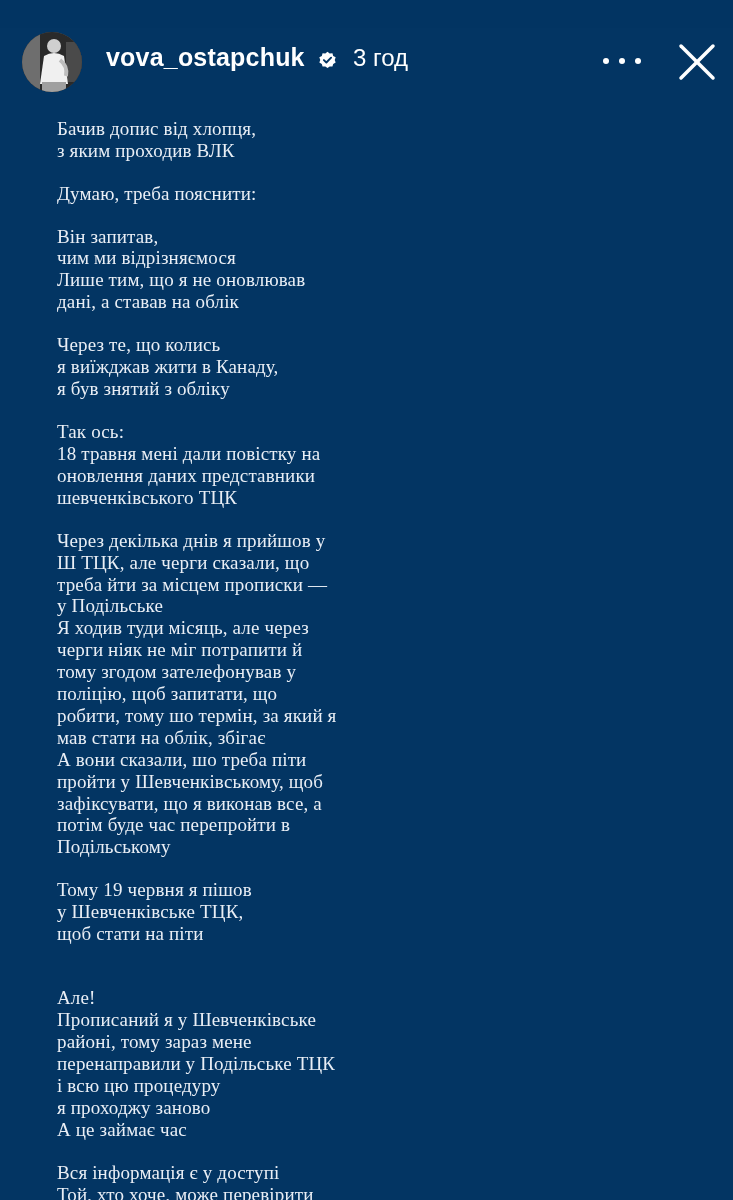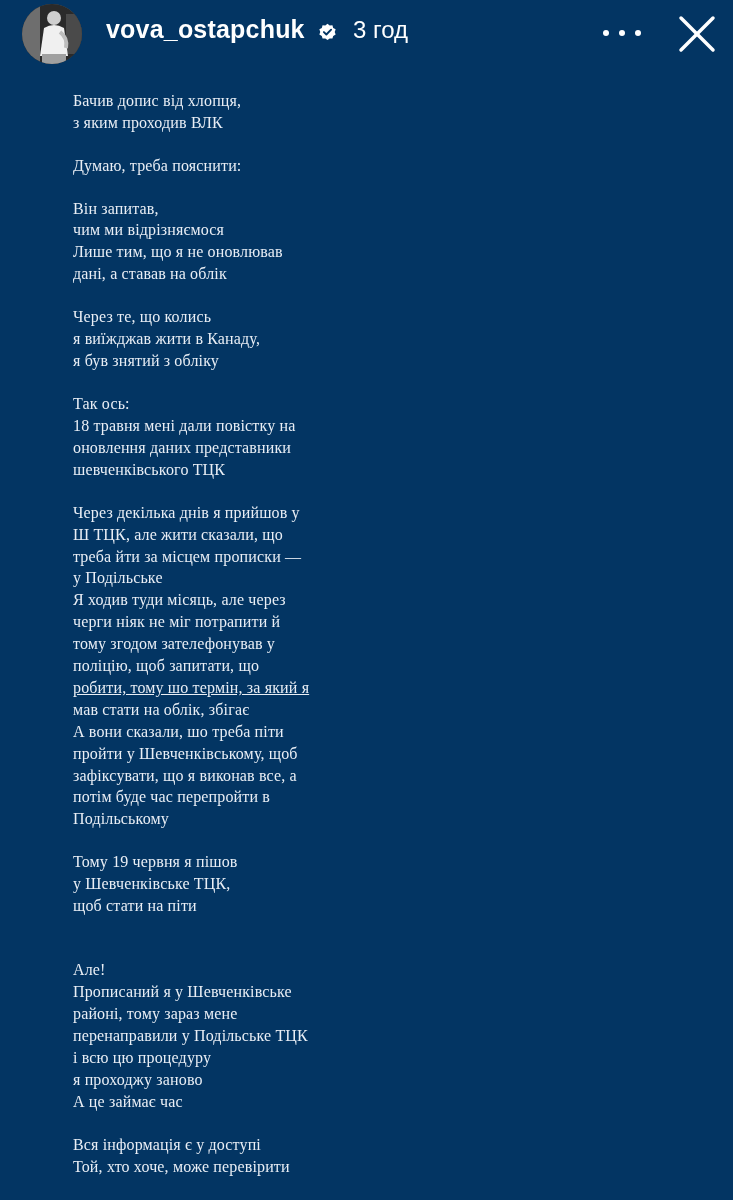--- a/index.html
+++ b/index.html
@@ -11,20 +11,21 @@
       height: 1200px;
       background: #023462;
       overflow: hidden;
       position: relative;
       font-family: "Liberation Sans", sans-serif;
     }
     .story {
       position: absolute;
       inset: 0;
       background: #033563;
+      margin-top: 28px;
     }
     .header {
       position: absolute;
       left: 0;
       top: 0;
       width: 733px;
       height: 70px;
     }
     .avatar {
       position: absolute;
@@ -92,24 +93,24 @@
       cursor: pointer;
     }
     .text-block {
       position: absolute;
       left: 57px;
       top: 0;
       width: 640px;
     }
     .line {
       position: absolute;
-      left: 16px;
+      left: 0;
       white-space: nowrap;
       font-family: "Liberation Serif", "DejaVu Serif", serif;
-      font-size: 16px;
+      font-size: 19px;
       color: #e9eef5;
       line-height: 22px;
       letter-spacing: 0.15px;
     }
   </style>
 </head>
 <body>
 
 <div class="story">
 
@@ -155,28 +156,28 @@
       <div class="line" style="top: 241px;">Лише тим, що я не оновлював</div>
       <div class="line" style="top: 263px;">дані, а ставав на облік</div>
       <div class="line" style="top: 306px;">Через те, що колись</div>
       <div class="line" style="top: 328px;">я виїжджав жити в Канаду,</div>
       <div class="line" style="top: 350px;">я був знятий з обліку</div>
       <div class="line" style="top: 393px; text-align: right;">Так ось:</div>
       <div class="line" style="top: 415px;">18 травня мені дали повістку на</div>
       <div class="line" style="top: 437px;">оновлення даних представники</div>
       <div class="line" style="top: 459px;">шевченківського ТЦК</div>
       <div class="line" style="top: 502px;">Через декілька днів я прийшов у</div>
-      <div class="line" style="top: 524px;">Ш ТЦК, але жити сказали, що</div>
+      <div class="line" style="top: 524px;">Ш ТЦК, але черги сказали, що</div>
       <div class="line" style="top: 546px;">треба йти за місцем прописки —</div>
       <div class="line" style="top: 567px;">у Подільське</div>
       <div class="line" style="top: 589px;">Я ходив туди місяць, але через</div>
       <div class="line" style="top: 611px;">черги ніяк не міг потрапити й</div>
       <div class="line" style="top: 633px;">тому згодом зателефонував у</div>
       <div class="line" style="top: 655px;">поліцію, щоб запитати, що</div>
-      <div class="line" style="top: 677px; text-decoration: underline;">робити, тому шо термін, за який я</div>
+      <div class="line" style="top: 677px;">робити, тому шо термін, за який я</div>
       <div class="line" style="top: 699px;">мав стати на облік, збігає</div>
       <div class="line" style="top: 721px;">А вони сказали, шо треба піти</div>
       <div class="line" style="top: 743px;">пройти у Шевченківському, щоб</div>
       <div class="line" style="top: 765px;">зафіксувати, що я виконав все, а</div>
       <div class="line" style="top: 786px;">потім буде час перепройти в</div>
       <div class="line" style="top: 808px;">Подільському</div>
       <div class="line" style="top: 851px;">Тому 19 червня я пішов</div>
       <div class="line" style="top: 873px;">у Шевченківське ТЦК,</div>
       <div class="line" style="top: 895px;">щоб стати на піти</div>
       <div class="line" style="top: 959px;">Але!</div>

